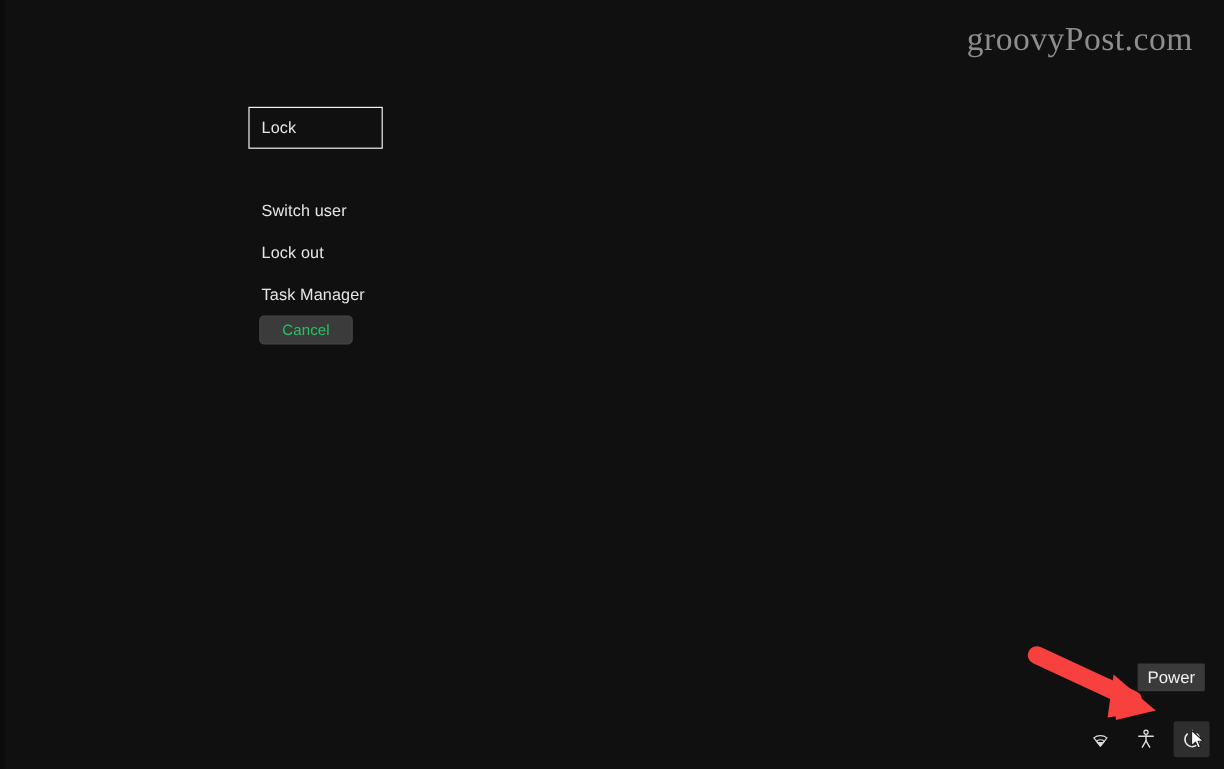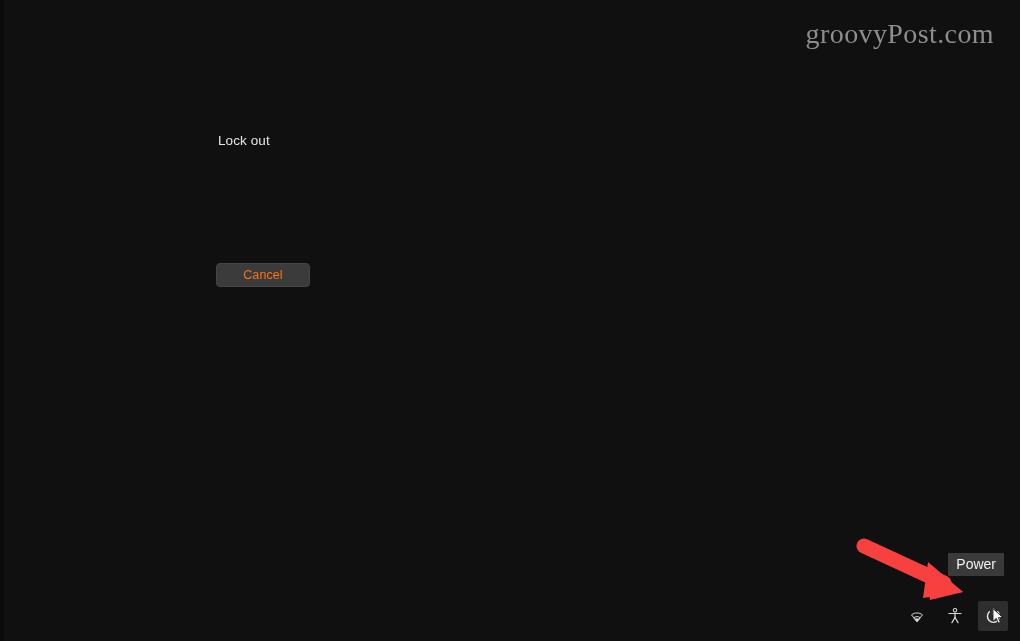--- a/index.html
+++ b/index.html
@@ -66,26 +66,26 @@
     line-height: 1;
   }
   .option-spacer { height: 34px; }
 
   .cancel-wrap {
     position: absolute;
     left: 216px;
     top: 263px;
   }
   .cancel-button {
-    width: 94px;
+    width: 78px;
     height: 24px;
     border-radius: 4px;
     background: #3b3b3b;
     border: 1px solid #454545;
-    color: #f97316;
+    color: #22c55e;
     font-size: 12.5px;
     display: flex;
     align-items: center;
     justify-content: center;
     letter-spacing: 0.1px;
     box-sizing: border-box;
   }
 
   
   .tray {
@@ -143,28 +143,37 @@
 </style>
 </head>
 <body>
 
 <div id="screen">
 
   <div class="watermark">groovyPost.com</div>
 
   <div class="options-menu">
 
+    <div class="option-item focused">
+      <span class="label">Lock</span>
+    </div>
 
     <div class="option-spacer"></div>
 
+    <div class="option-item">
+      <span class="label">Switch user</span>
+    </div>
 
     <div class="option-item">
       <span class="label">Lock out</span>
     </div>
 
+    <div class="option-item">
+      <span class="label">Task Manager</span>
+    </div>
   </div>
 
   <div class="cancel-wrap">
     <div class="cancel-button">
       <span>Cancel</span>
     </div>
   </div>
 
   <div class="tooltip">Power</div>
 

